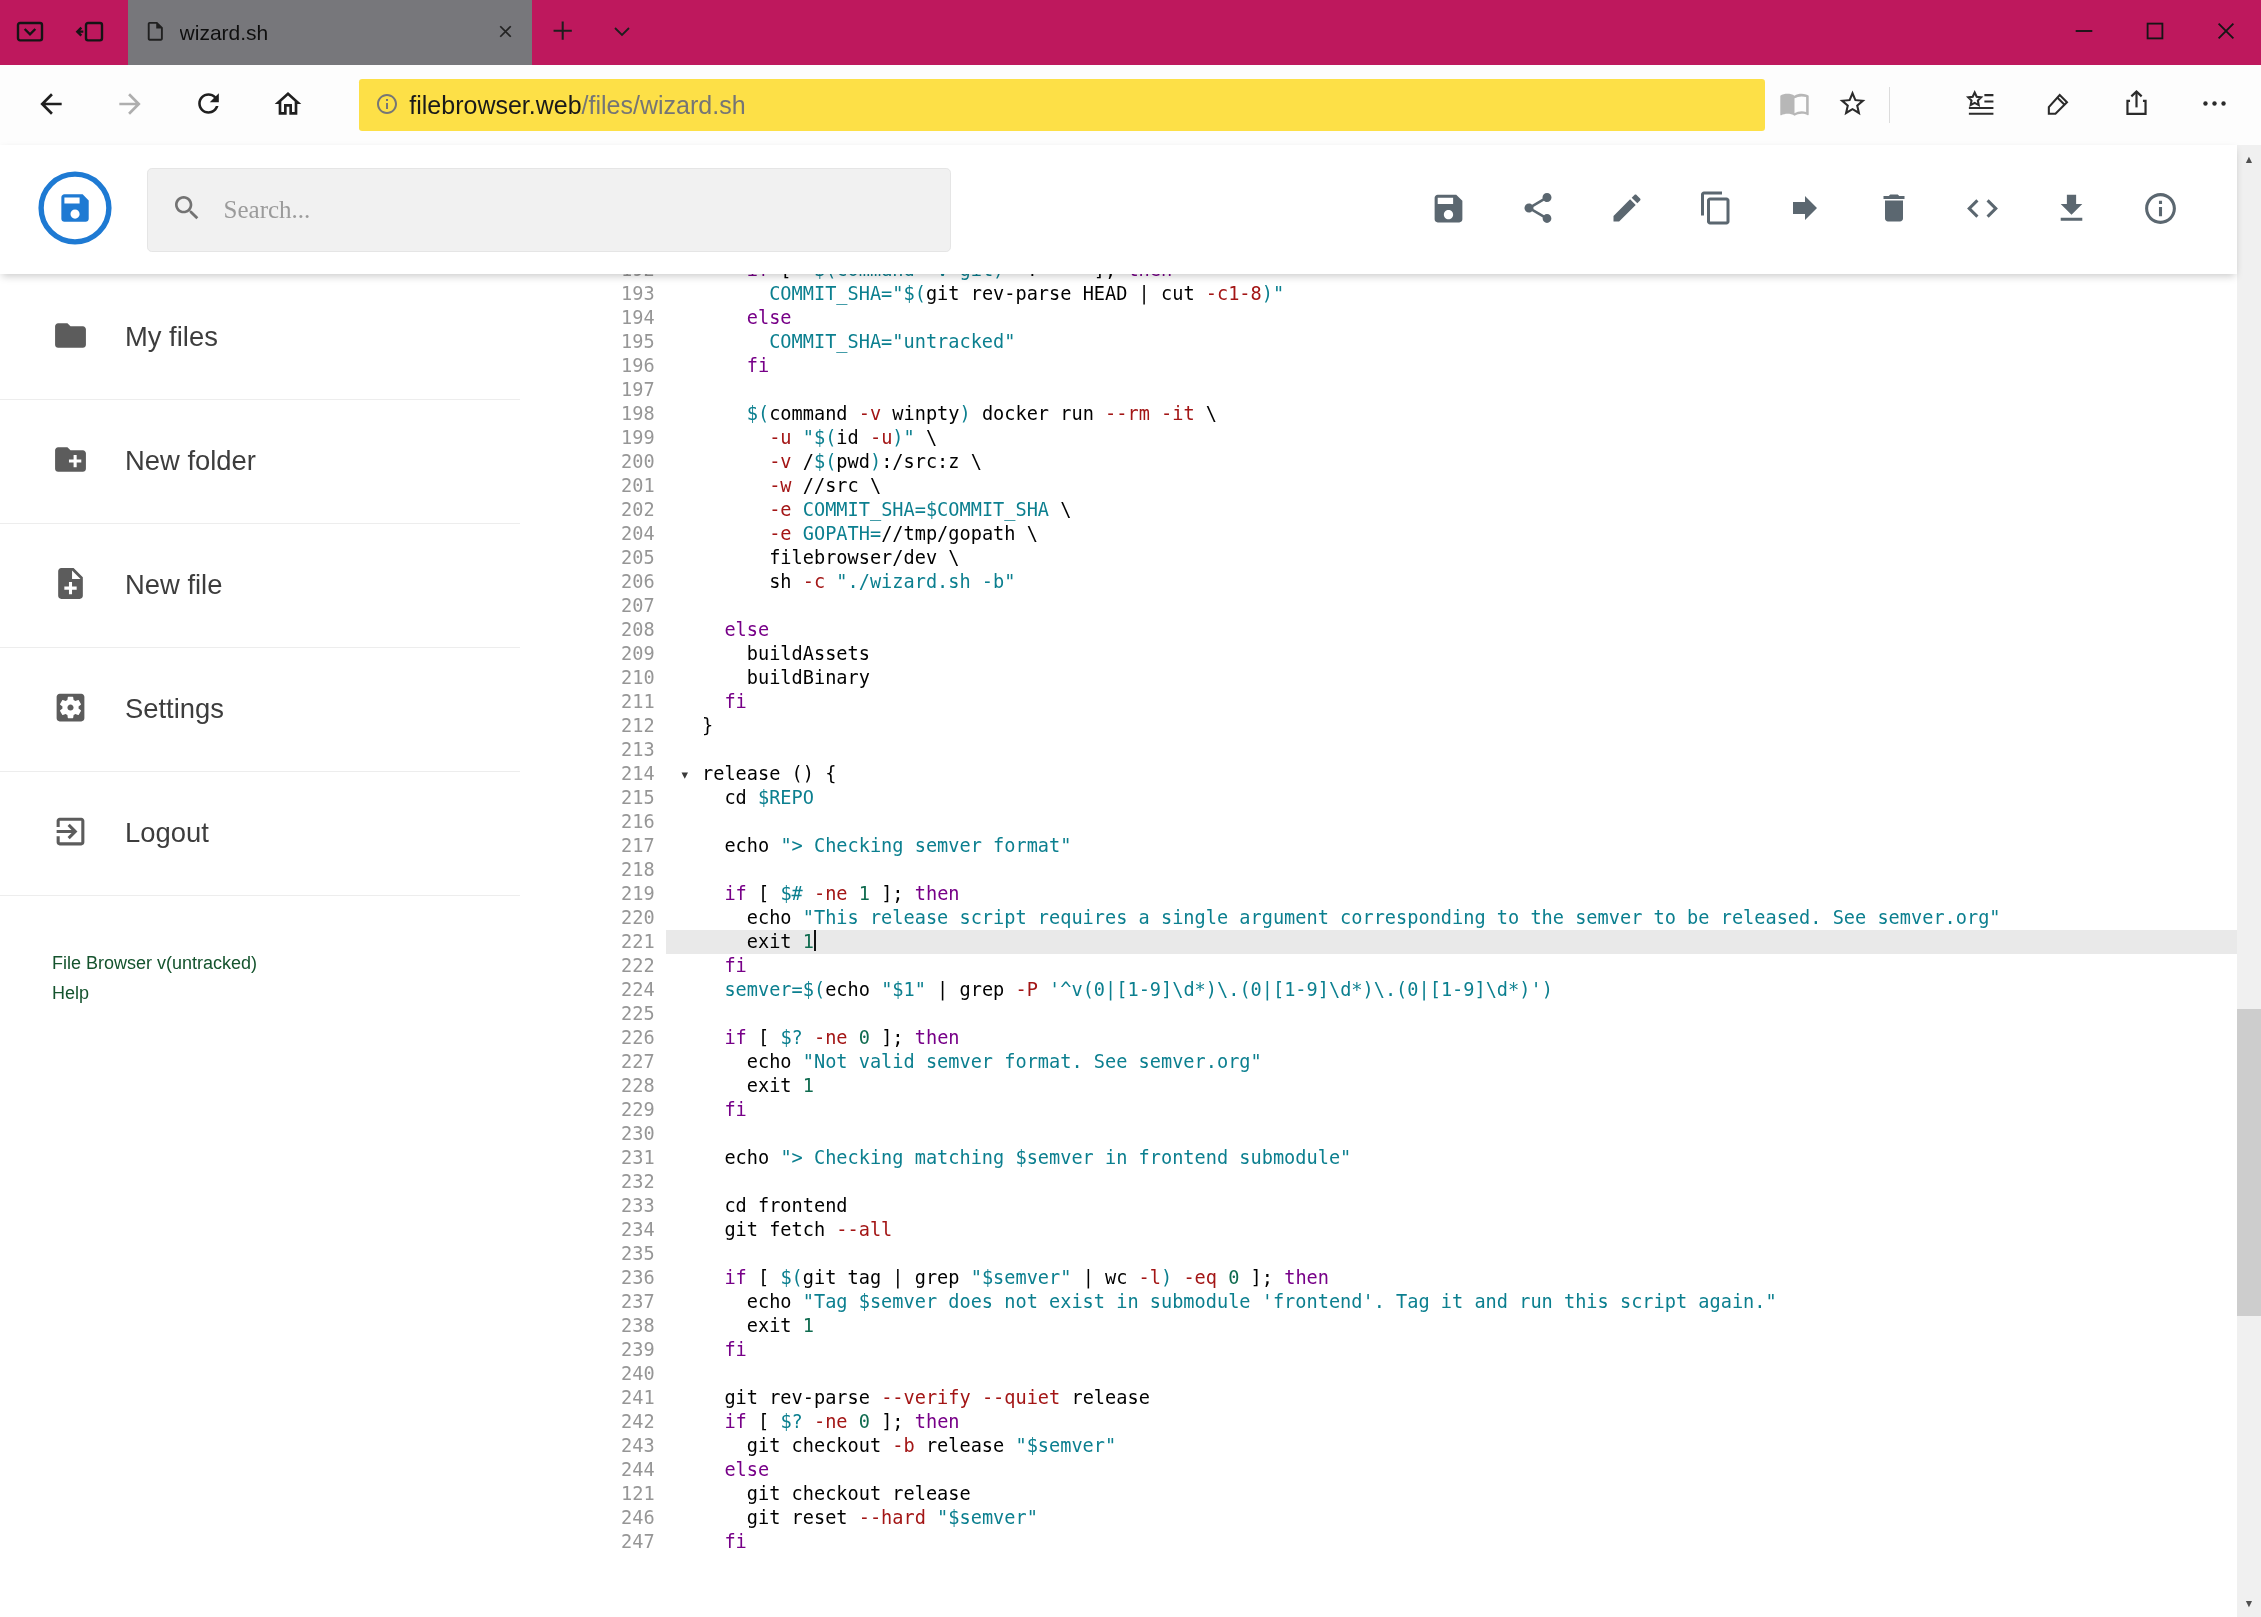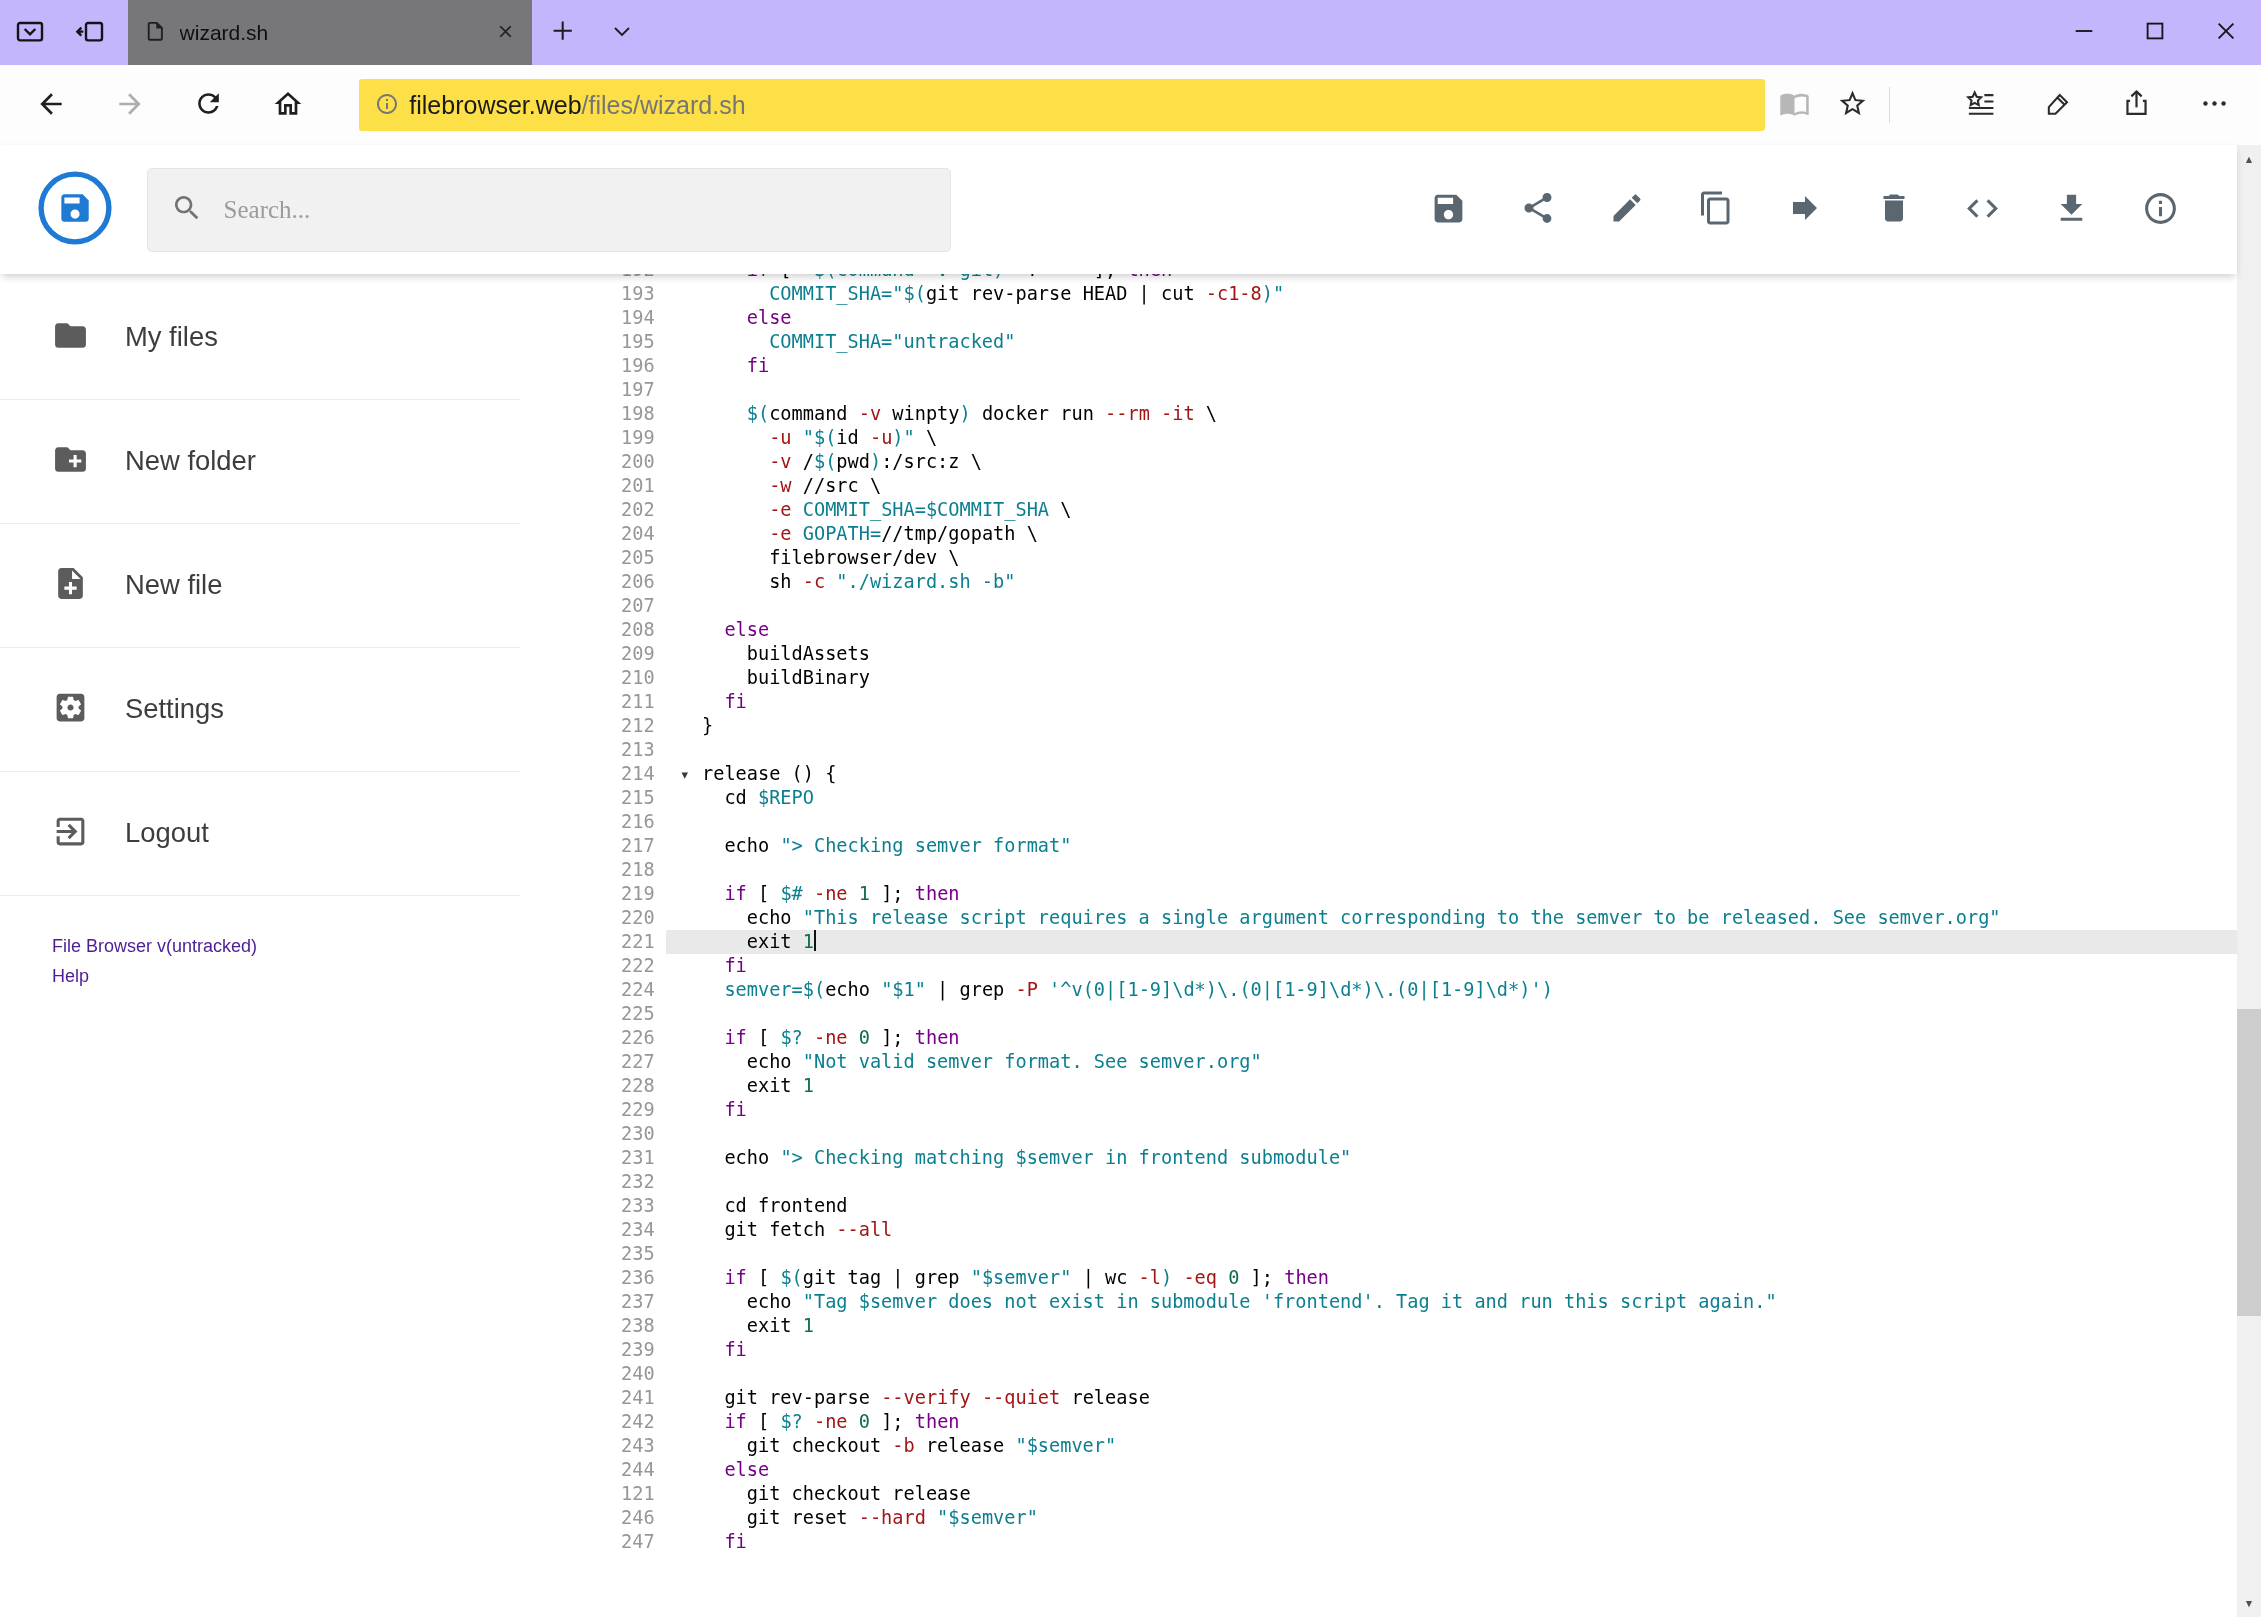--- a/index.html
+++ b/index.html
@@ -1,20 +1,20 @@
 <!DOCTYPE html>
 <html style="font-size:13px"><head>
 <meta charset="utf-8">
 <title>wizard.sh</title>
 <style>
   *{margin:0;padding:0;box-sizing:border-box}
   html,body{width:2261px;height:1617px;overflow:hidden;background:#fff;font-family:"Liberation Sans",sans-serif}
 
   
-  .tabstrip{position:absolute;left:0;top:0;right:0;height:65px;background:#c4b5fd;display:flex;align-items:stretch}
+  .tabstrip{position:absolute;left:0;top:0;right:0;height:65px;background:#be185d;display:flex;align-items:stretch}
   .ts-btn{width:60px;display:flex;align-items:center;justify-content:center}
   .tab{width:404px;margin-left:8px;background:#77777b;display:flex;align-items:center;gap:13px;padding:0 16px}
   .tab-title{flex:1;font-size:21px;color:#0f0f0f;white-space:nowrap;overflow:hidden}
   .newtab{width:61px}.chevbtn{width:58px}
   .winctl{margin-left:auto;display:flex;align-items:stretch}
   .win-btn{width:71px;display:flex;align-items:center;justify-content:center}
 
   
   .navbar{position:absolute;top:65px;left:0;right:0;height:81px;background:#fdfdfd;border-bottom:0.8px solid #e0e0e0;display:flex;align-items:center;padding:0 8px 0 11.3px}
   .nav-btn{width:79px;height:100%;display:flex;align-items:center;justify-content:center}
@@ -33,21 +33,21 @@
   .search{margin-left:34px;width:804px;height:84px;background:#f1f1f1;border:0.8px solid #e5e5e5;border-radius:4.8px;display:flex;align-items:center;gap:21px;padding:0 22.6px}
   .search input{flex:1;border:0;outline:0;background:transparent;font-size:25px;color:#333;font-family:Liberation Serif, serif}
   .search input::placeholder{color:#9b9b9b}
   .hdr-actions{margin-left:auto;display:flex;gap:50px;padding-right:57px}
   .tb-btn{width:39px;height:39px;display:flex;align-items:center;justify-content:center}
 
   .app-body{position:absolute;top:129px;bottom:0;left:0;right:0;display:flex}
   .sidebar{width:581px;flex:none;padding-top:1.6px;background:#fff}
   .side-item{height:124px;display:flex;align-items:center;gap:36px;padding-left:52px;margin-right:61px;border-bottom:0.8px solid #ededed}
   .side-item .lbl{font-size:27.4px;color:#3d3d3d}
-  .side-foot{margin-top:35px;padding-left:52px;font-size:18px;color:#4c1d95;line-height:30px}
+  .side-foot{margin-top:52px;padding-left:52px;font-size:18px;color:#14532d;line-height:30px}
 
   
   .editor{flex:1;position:relative;overflow:hidden;font-family:"DejaVu Sans Mono",monospace;font-size:18.6px;color:#000;background:#fff}
   .rows{position:absolute;top:-16px;left:0;right:0}
   .crow{display:flex;height:24px;line-height:24px;white-space:pre}
   .gut{flex:none;width:85px;text-align:right;padding-right:11.3px;color:#969696;position:relative}
   .fold{position:absolute;right:-22px;top:0.8px;font-size:13px;color:#3a3a3a;font-family:"DejaVu Sans",sans-serif}
   .code{flex:1;padding-left:36px}
   .crow.active .code{background:#e9e9e9}
   .t-k{color:#770088}.t-s{color:#0b7f8f}.t-v{color:#0b7f8f}.t-num{color:#0f6b4f}.t-o{color:#a31515}

